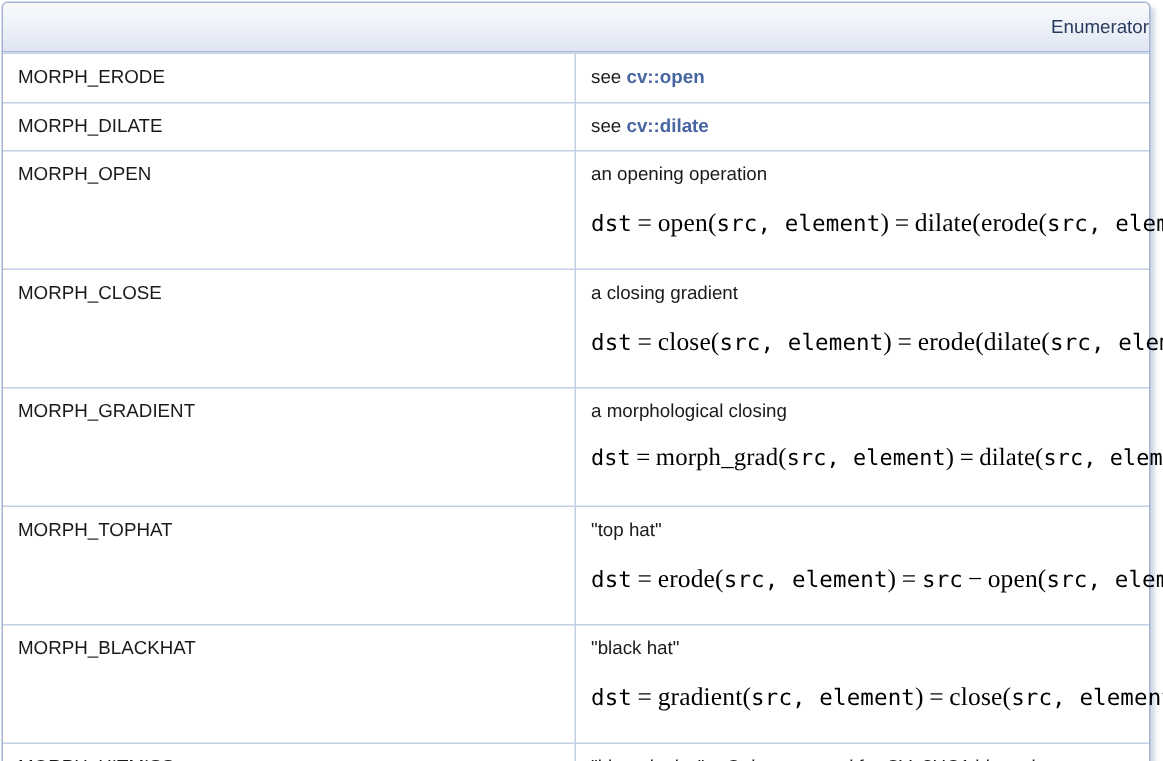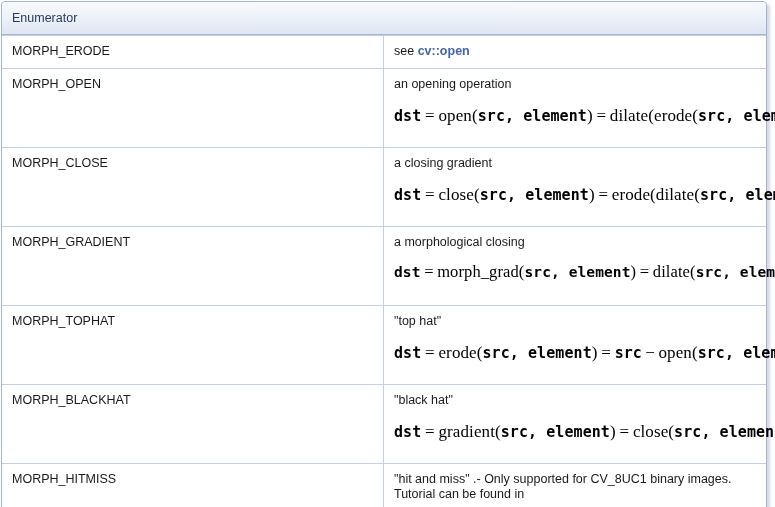--- a/index.html
+++ b/index.html
@@ -31,21 +31,21 @@
     box-shadow: 3px 3px 3px rgba(110,130,170,0.30);
     table-layout: fixed;
   }
 
   table.enum-table th {
     background: linear-gradient(to bottom, #f7f9fc 0%, #eef2f9 45%, #dfe6f2 100%);
     border-bottom: 1px solid #a3b4d4;
     color: #283a5d;
     font-weight: normal;
     font-size: 12.5px;
-    text-align: left;
+    text-align: right;
     padding: 6px 0 6px 10px;
     height: 20px;
     border-top-left-radius: 4px;
     border-top-right-radius: 4px;
   }
 
   table.enum-table td {
     border-top: 1px solid #c3cfe5;
     vertical-align: top;
     font-size: 12.5px;
@@ -93,21 +93,21 @@
     color: #000000;
     white-space: nowrap;
     letter-spacing: 0.1px;
   }
   .formula.wide {
     font-size: 16.5px;
     margin-top: 12px;
   }
   .mi-bold {
     font-family: "DejaVu Sans Mono", "Liberation Mono", monospace;
-    font-weight: bold;
+    font-weight: normal;
     font-size: 0.88em;
   }
   .mop {
     font-family: "Liberation Serif", "DejaVu Serif", serif;
   }
   .mrel {
     padding: 0 0.22em;
   }
   .mbin {
     padding: 0 0.20em;
@@ -126,20 +126,26 @@
       <th colspan="2">Enumerator</th>
     </tr>
 
     <tr>
       <td class="enum-name">MORPH_ERODE</td>
       <td class="enum-desc">
         <span class="desc-text"><span>see </span><a class="code-link" href="#">cv::open</a></span>
       </td>
     </tr>
 
+    <tr>
+      <td class="enum-name">MORPH_DILATE</td>
+      <td class="enum-desc">
+        <span class="desc-text"><span>see </span><a class="code-link" href="#">cv::dilate</a></span>
+      </td>
+    </tr>
 
     <tr class="row-tall">
       <td class="enum-name">MORPH_OPEN</td>
       <td class="enum-desc">
         <span class="desc-text">an opening operation</span>
         <span class="formula">
           <span class="mi-bold">dst</span><span class="mrel">=</span><span class="mop">open</span><span>(</span><span class="mi-bold">src, element</span><span>)</span><span class="mrel">=</span><span class="mop">dilate</span><span>(</span><span class="mop">erode</span><span>(</span><span class="mi-bold">src, element</span>
         </span>
       </td>
     </tr>

